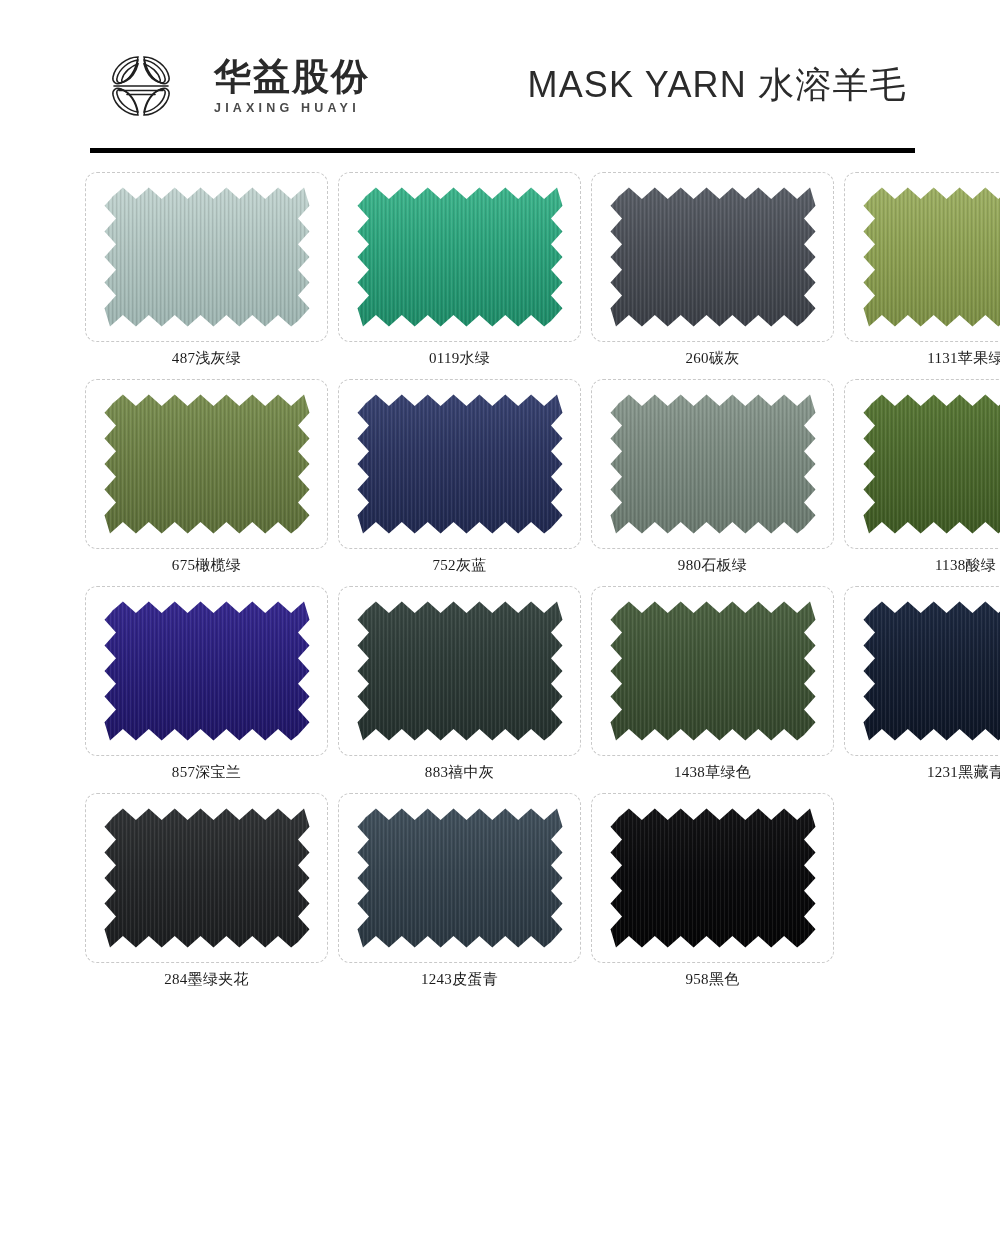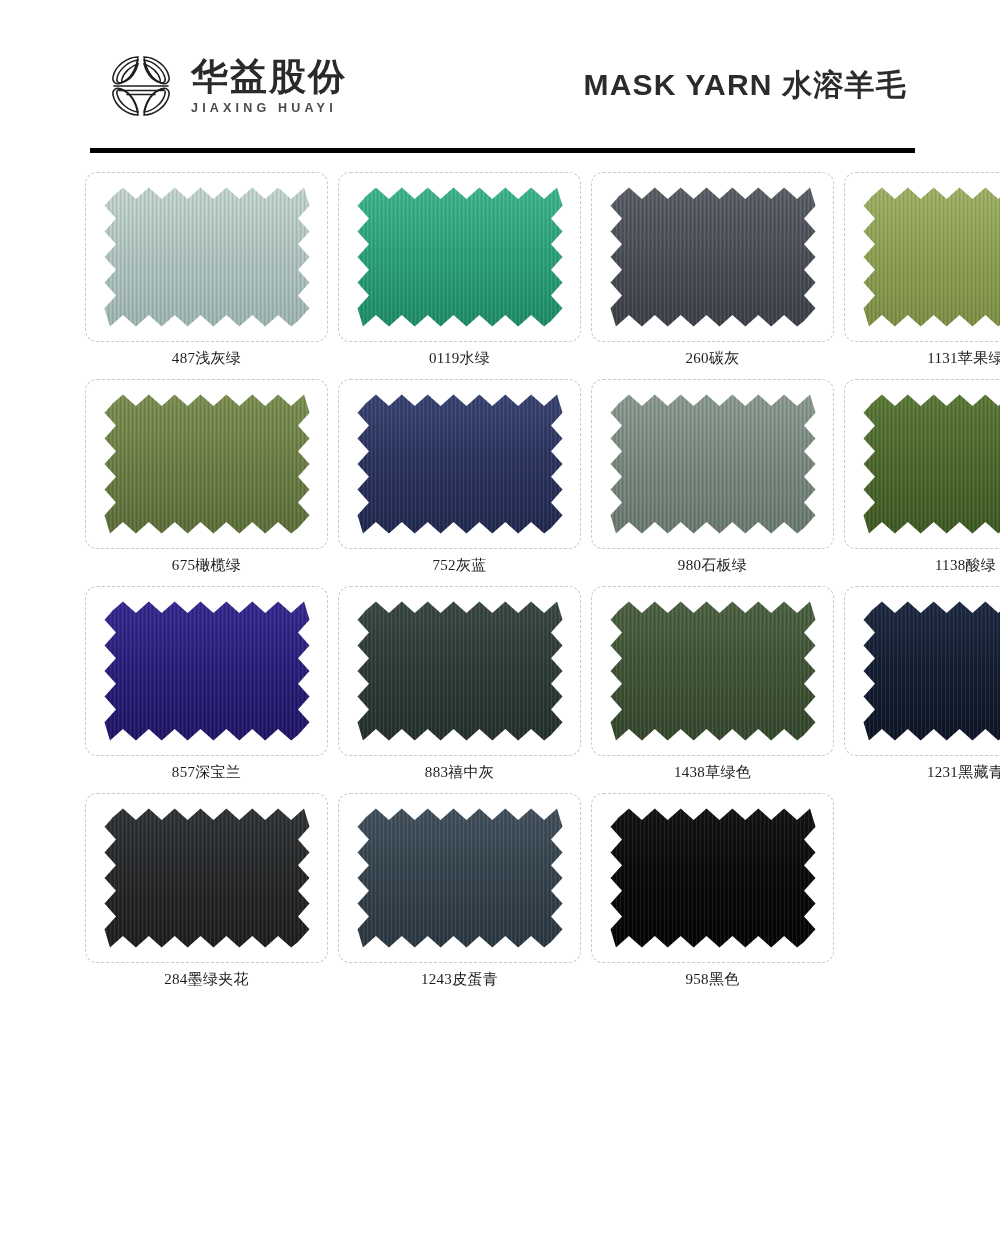--- a/index.html
+++ b/index.html
@@ -37,20 +37,21 @@
     width: 72px;
     height: 70px;
     flex: 0 0 auto;
   }
 
   .brand-text {
     display: flex;
     flex-direction: column;
     justify-content: center;
     line-height: 1;
+    margin-left: 23px;
   }
 
   .brand-cn {
     font-family: "Liberation Sans", "DejaVu Sans", sans-serif;
     font-size: 37px;
     font-weight: 700;
     letter-spacing: 2px;
     color: #2a2a2a;
     white-space: nowrap;
   }
@@ -66,22 +67,22 @@
   }
 
   .title-wrap {
     margin-left: auto;
     padding-right: 8px;
     padding-top: 10px;
   }
 
   .doc-title {
     font-family: "Liberation Sans", "DejaVu Sans", sans-serif;
-    font-size: 30px;
-    font-weight: 700;
+    font-size: 36px;
+    font-weight: 400;
     color: #2b2b2b;
     letter-spacing: 1.2px;
     white-space: nowrap;
   }
 
   .header-rule {
     position: absolute;
     left: 90px;
     right: 85px;
     top: 148px;

